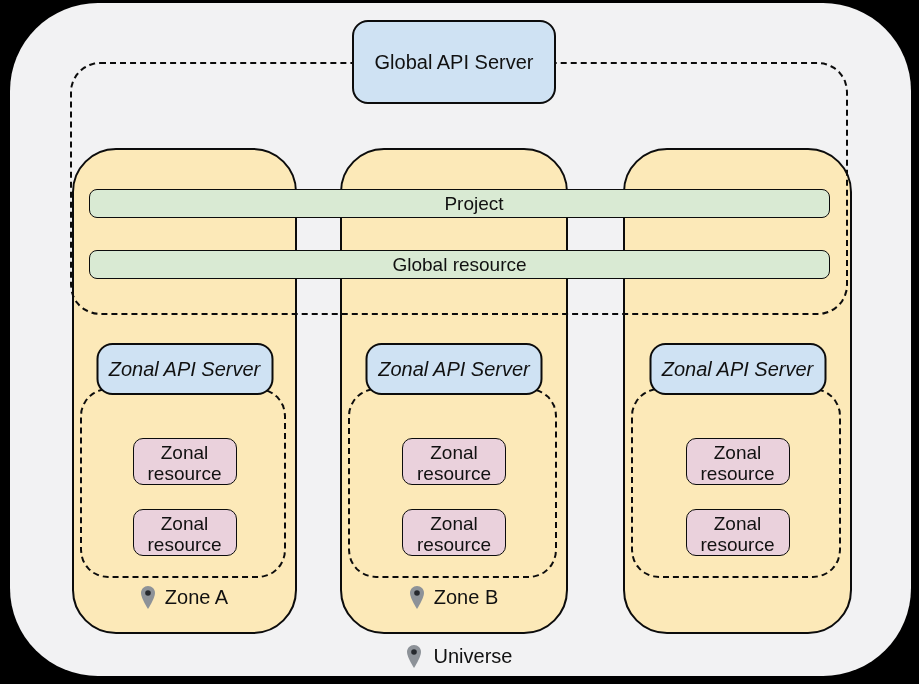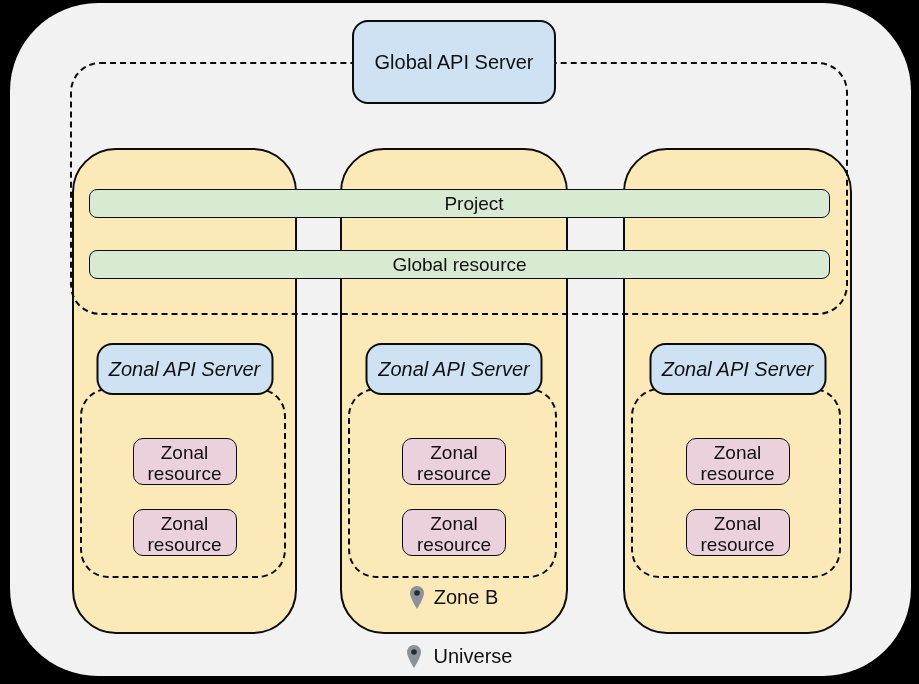--- a/index.html
+++ b/index.html
@@ -101,20 +101,27 @@
     <div class="zone-inner-scope"></div>
     <div class="zonal-api">
       <span>Zonal API Server</span>
     </div>
     <div class="zonal-resource res-1">
       <span>Zonal resource</span>
     </div>
     <div class="zonal-resource res-2">
       <span>Zonal resource</span>
     </div>
+    <div class="zone-label">
+      <svg class="pin" viewBox="0 0 14 23">
+        <path d="M7 0C3.13 0 0 3.13 0 7c0 5.25 7 16 7 16s7-10.75 7-16c0-3.87-3.13-7-7-7z" fill="#8d9298"></path>
+        <circle cx="7" cy="7" r="2.8" fill="#26292e"></circle>
+      </svg>
+      <span>Zone A</span>
+    </div>
   </div>
 
   <div class="zone zone-b">
     <div class="zone-inner-scope"></div>
     <div class="zonal-api">
       <span>Zonal API Server</span>
     </div>
     <div class="zonal-resource res-1">
       <span>Zonal resource</span>
     </div>

